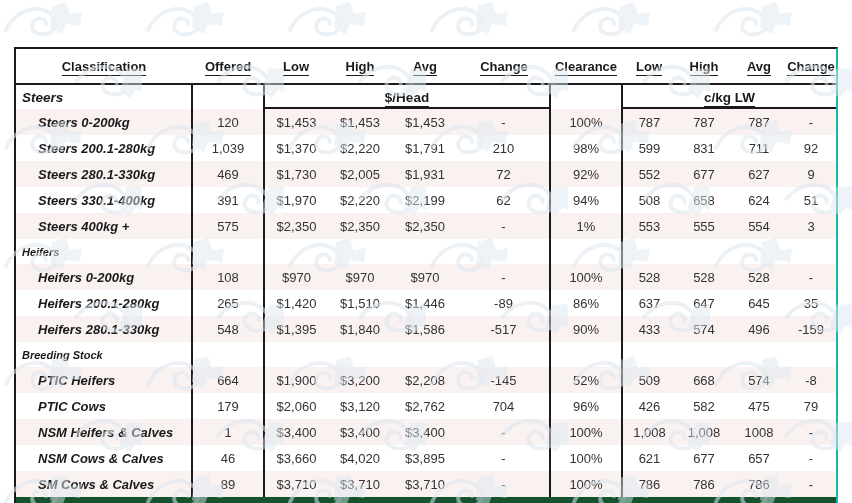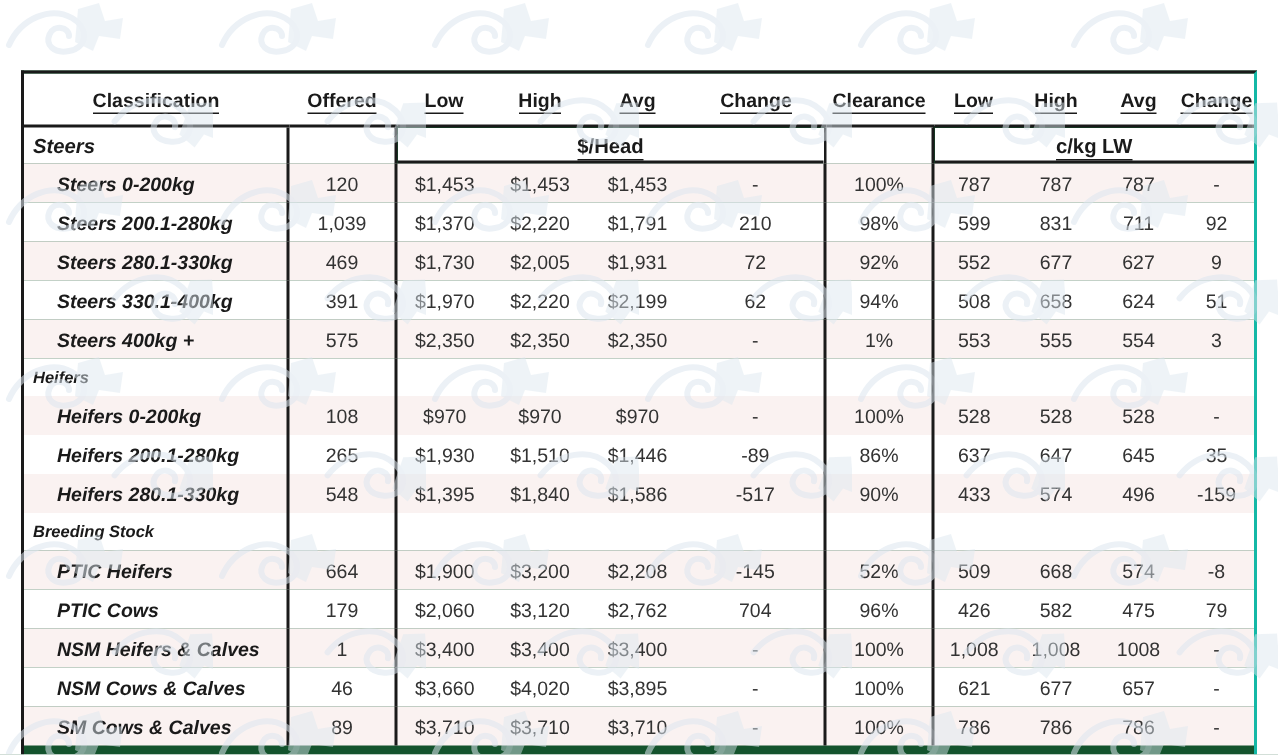--- a/index.html
+++ b/index.html
@@ -295,21 +295,21 @@
             <td class="num dash">-</td>
             <td class="num vsep-l">100%</td>
             <td class="num vsep-l">528</td>
             <td class="num">528</td>
             <td class="num">528</td>
             <td class="num dash">-</td>
           </tr>
           <tr class="data">
             <td class="cls">Heifers 200.1-280kg</td>
             <td class="num vsep-l">265</td>
-            <td class="num vsep-l">$1,930</td>
+            <td class="num vsep-l">$1,420</td>
             <td class="num">$1,510</td>
             <td class="num">$1,446</td>
             <td class="num neg">-89</td>
             <td class="num vsep-l">86%</td>
             <td class="num vsep-l">637</td>
             <td class="num">647</td>
             <td class="num">645</td>
             <td class="num pos">35</td>
           </tr>
           <tr class="data alt">

